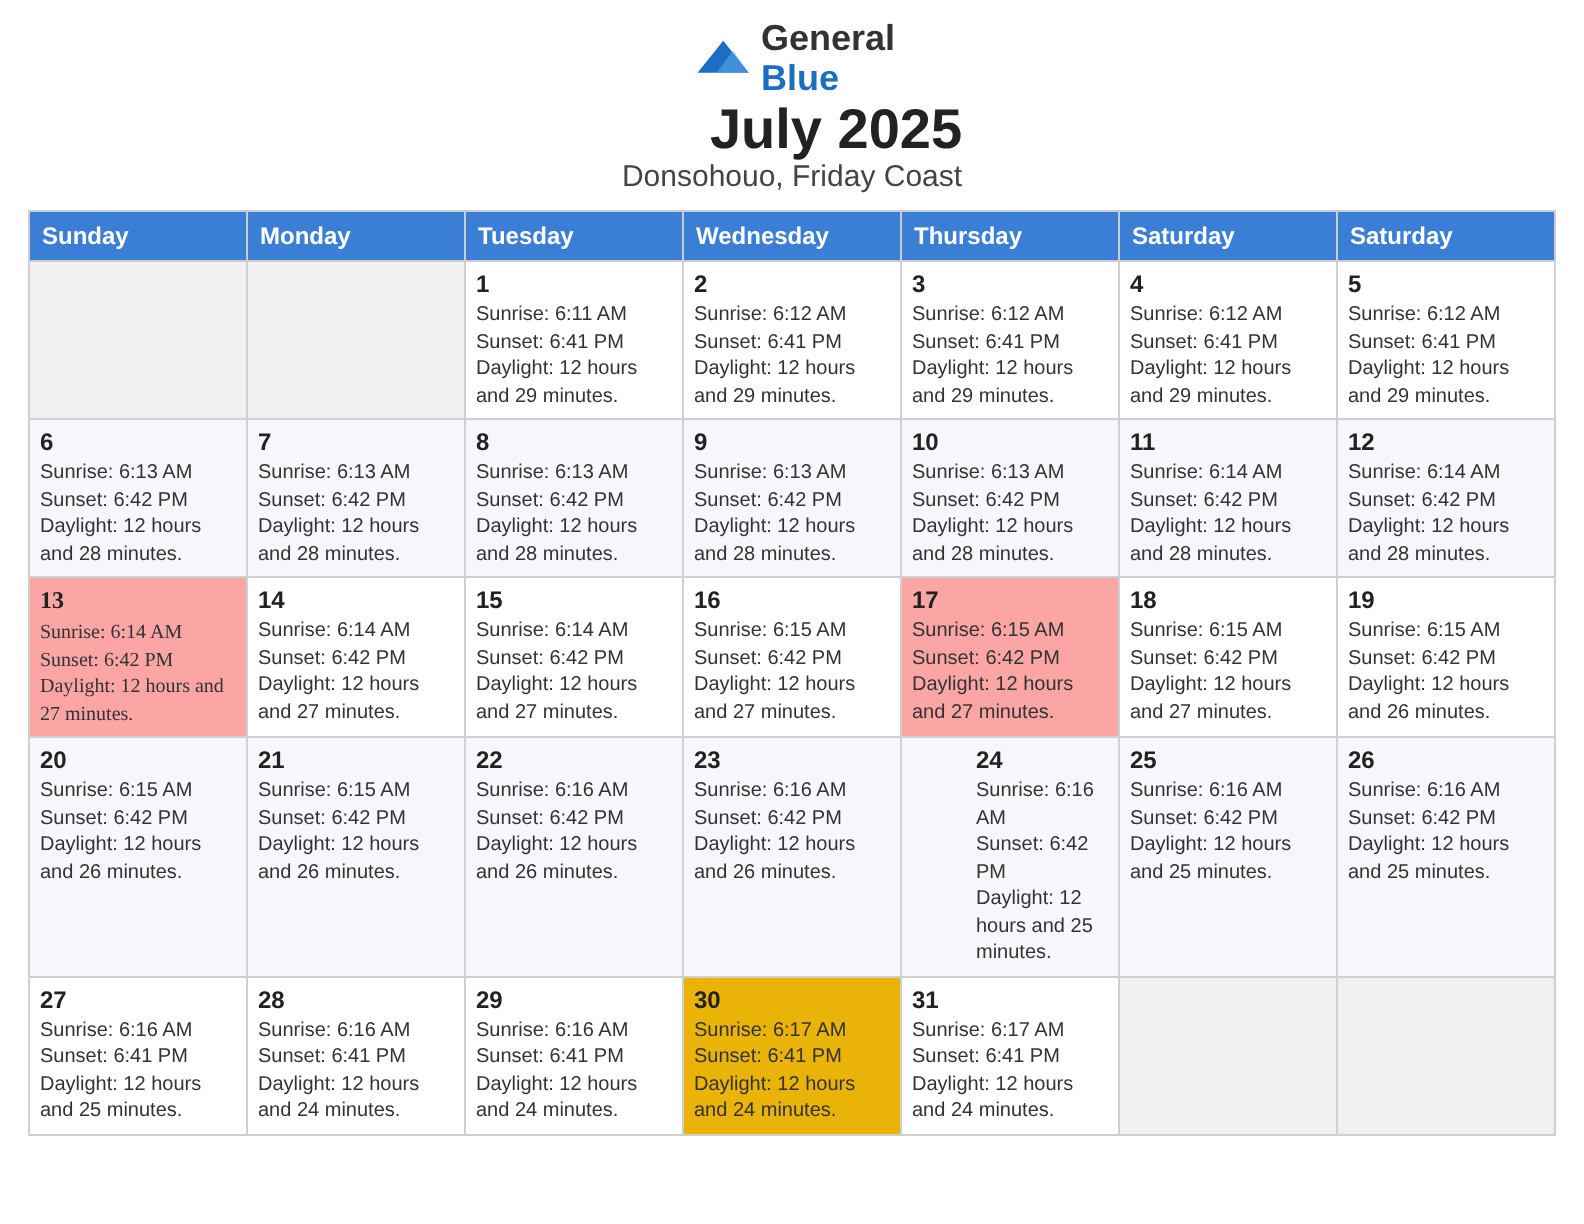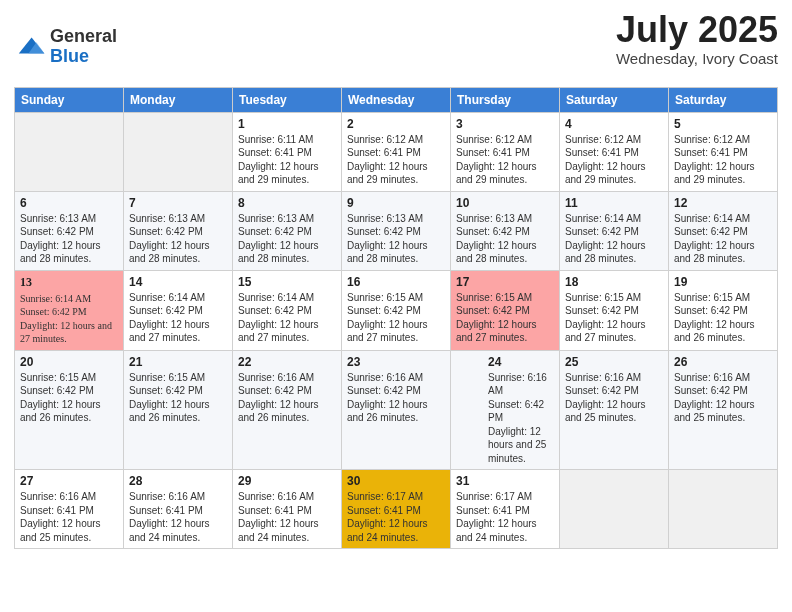--- a/index.html
+++ b/index.html
@@ -12,22 +12,23 @@
     }
     .page {
       width: 792px;
       height: 612px;
       background: #fff;
       padding: 10px 14px 10px 14px;
     }
     .header {
       display: flex;
       justify-content: space-between;
-      align-items: flex-end;
-      margin-bottom: 20px;
+      align-items: center;
+      margin-bottom: 8px;
+      flex-direction: column;
     }
     .logo {
       display: flex;
       align-items: center;
       gap: 4px;
     }
     .logo-text {
       font-size: 18px;
       font-weight: bold;
       line-height: 1.1;
@@ -35,21 +36,21 @@
     .logo-general { color: #333; }
     .logo-blue { color: #1a6fc4; }
     .logo-icon {
       width: 32px;
       height: 32px;
     }
     .title-block {
       text-align: right;
     }
     .title-block h1 {
-      font-size: 36px;
+      font-size: 28px;
       font-weight: bold;
       color: #222;
       line-height: 1.1;
     }
     .title-block h2 {
       font-size: 15px;
       color: #444;
       font-weight: normal;
     }
     .calendar {
@@ -109,21 +110,21 @@
         <polygon points="22,8 38,28 6,28" fill="#1a6fc4"></polygon>
         <polygon points="28,14 38,28 18,28" fill="#5ba3e8" opacity="0.6"></polygon>
       </svg>
       <div class="logo-text">
         <span class="logo-general">General</span><br>
         <span class="logo-blue">Blue</span>
       </div>
     </div>
     <div class="title-block">
       <h1>July 2025</h1>
-      <h2>Wednesday, Ivory Coast</h2>
+      <h2>Donsohouo, Friday Coast</h2>
     </div>
   </div>
 
   <table class="calendar">
     <thead>
       <tr>
       <th>Sunday</th>
           <th>Monday</th>
           <th>Tuesday</th>
           <th>Wednesday</th>

